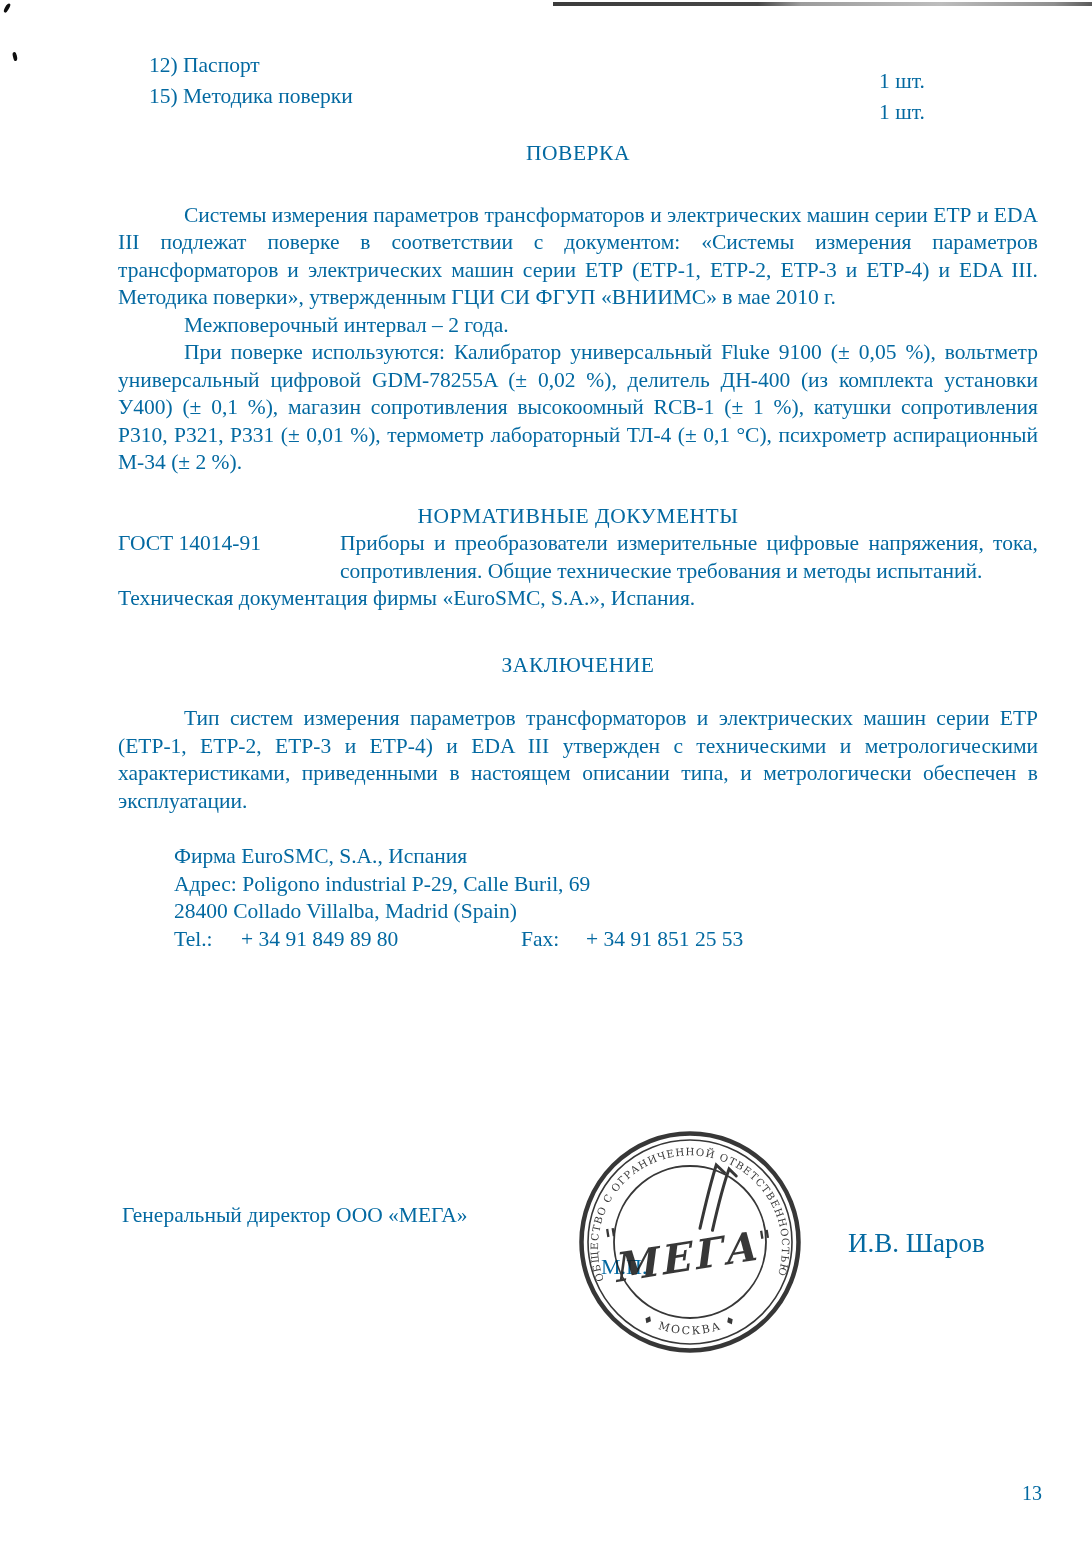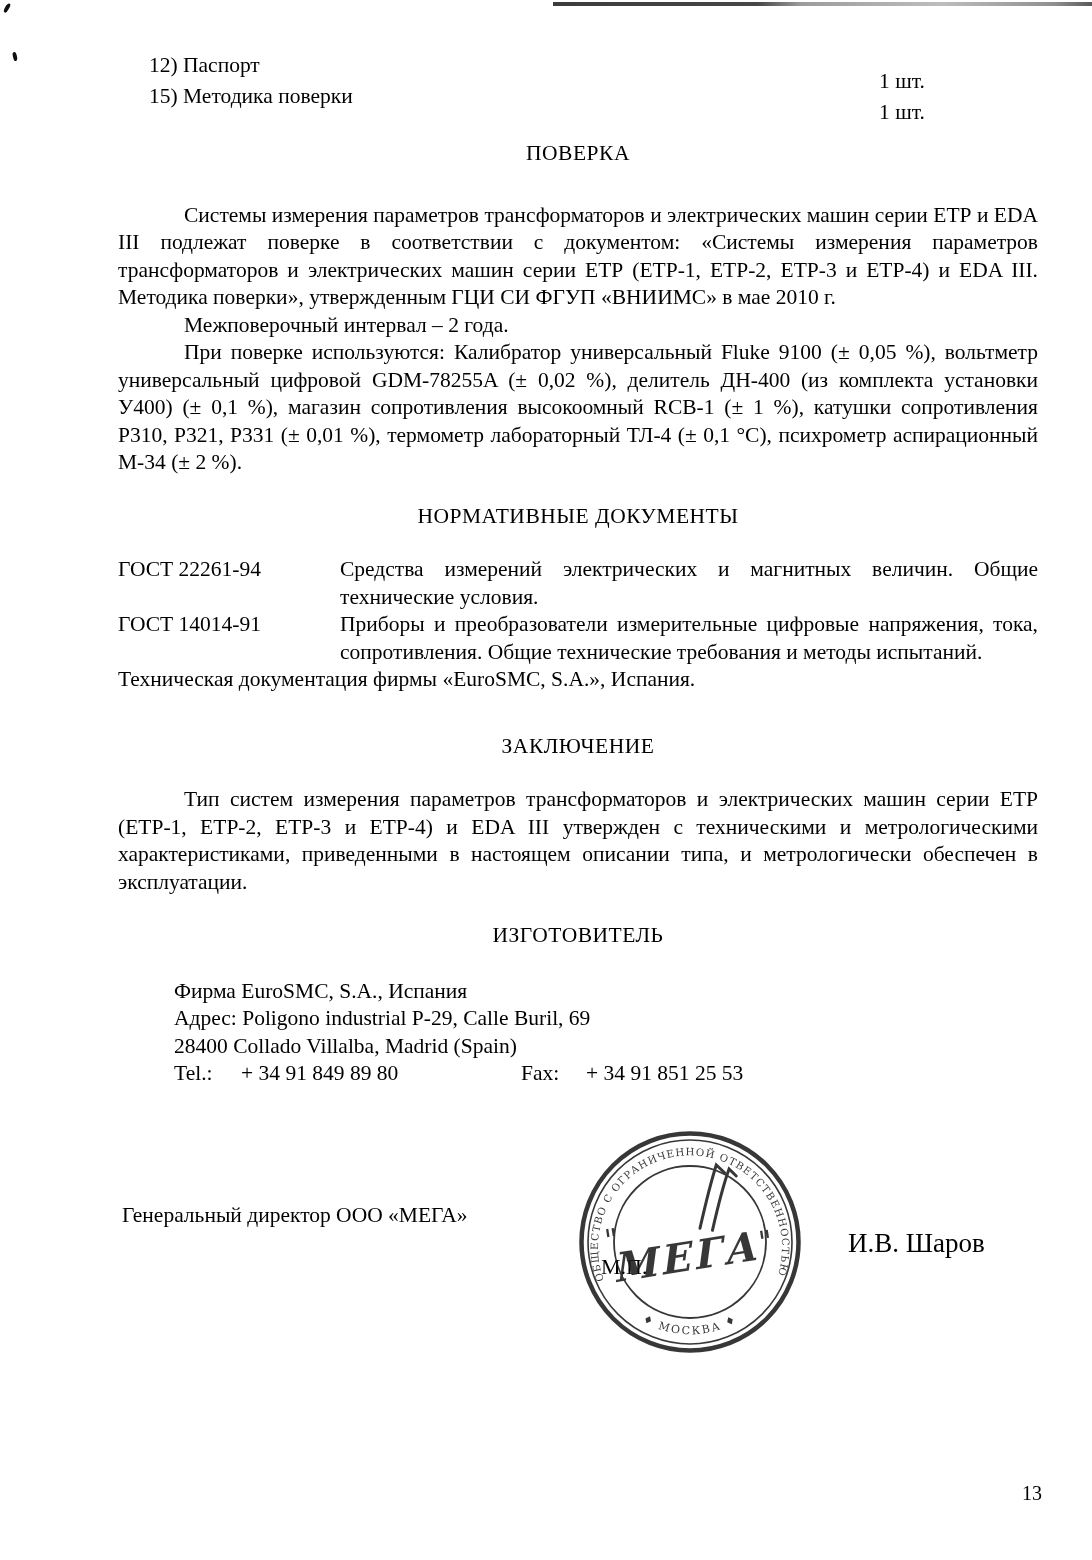--- a/index.html
+++ b/index.html
@@ -1,19 +1,19 @@
 <!DOCTYPE html>
 <html><head>
 <meta charset="utf-8">
 <style>
   html,body { margin:0; padding:0; background:#e8e8e8; }
   .page {
     position:relative; width:1092px; height:1560px; margin:0 auto;
     background:#ffffff; font-family:"Liberation Serif", serif;
-    color:#000000; overflow:hidden;
+    color:#0369a1; overflow:hidden;
   }
   
   .top-line { position:absolute; top:2px; left:553px; width:539px; height:4px;
     background:linear-gradient(90deg,#3c3c3c 0%,#474747 38%,#9c9c9c 46%,#bdbdbd 72%,#8f8f8f 93%,#5a5a5a 100%); }
   .speck1 { position:absolute; left:5px; top:3px; width:4px; height:10px; background:#101010;
     border-radius:60% 40% 50% 50%; transform:rotate(28deg); }
   .speck2 { position:absolute; left:13px; top:52px; width:4px; height:9px; background:#101010;
     border-radius:50% 50% 65% 30%; transform:rotate(-14deg); }
 
   
@@ -68,34 +68,29 @@
       <span>15) Методика поверки</span>
       <span class="doc-qty">1 шт.</span>
     </div>
 
     <h2 class="head h-poverka">ПОВЕРКА</h2>
     <p class="just indent p-main">Системы измерения параметров трансформаторов и электрических машин серии ЕТР и EDA III подлежат поверке в соответствии с документом: «Системы измерения параметров трансформаторов и электрических машин серии ЕТР (ЕТР-1, ЕТР-2, ЕТР-3 и ЕТР-4) и EDA III. Методика поверки», утвержденным ГЦИ СИ ФГУП «ВНИИМС» в мае 2010 г.</p>
     <p class="indent">Межповерочный интервал – 2 года.</p>
     <p class="just indent">При поверке используются: Калибратор универсальный Fluke 9100 (± 0,05 %), вольтметр универсальный цифровой GDM-78255A (± 0,02 %), делитель ДН-400 (из комплекта установки У400) (± 0,1 %), магазин сопротивления высокоомный RCB-1 (± 1 %), катушки сопротивления Р310, Р321, Р331 (± 0,01 %), термометр лабораторный ТЛ-4 (± 0,1 °С), психрометр аспирационный М-34 (± 2 %).</p>
 
     <h2 class="head h-norm">НОРМАТИВНЫЕ ДОКУМЕНТЫ</h2>
-    <div class="gost gost-first">
-      <div>ГОСТ 22261-94</div>
-      <div class="just">Средства измерений электрических и магнитных величин. Общие технические условия.</div>
-    </div>
     <div class="gost">
       <div>ГОСТ 14014-91</div>
       <div class="just">Приборы и преобразователи измерительные цифровые напряжения, тока, сопротивления. Общие технические требования и методы испытаний.</div>
     </div>
     <p>Техническая документация фирмы «EuroSMC, S.A.», Испания.</p>
 
     <h2 class="head h-concl">ЗАКЛЮЧЕНИЕ</h2>
     <p class="just indent p-concl">Тип систем измерения параметров трансформаторов и электрических машин серии ЕТР (ЕТР-1, ЕТР-2, ЕТР-3 и ЕТР-4) и EDA III утвержден с техническими и метрологическими характеристиками, приведенными в настоящем описании типа, и метрологически обеспечен в эксплуатации.</p>
 
-    <h2 class="head h-izgot">ИЗГОТОВИТЕЛЬ</h2>
     <div class="mfr">
       <div>Фирма EuroSMC, S.A., Испания</div>
       <div>Адрес: Poligono industrial P-29, Calle Buril, 69</div>
       <div>28400 Collado Villalba, Madrid (Spain)</div>
       <div class="contact-row">
         <span>Tel.:</span>
         <span class="abs67">+ 34 91 849 89 80</span>
         <span class="abs347">Fax:</span>
         <span class="abs412">+ 34 91 851 25 53</span>
       </div>

